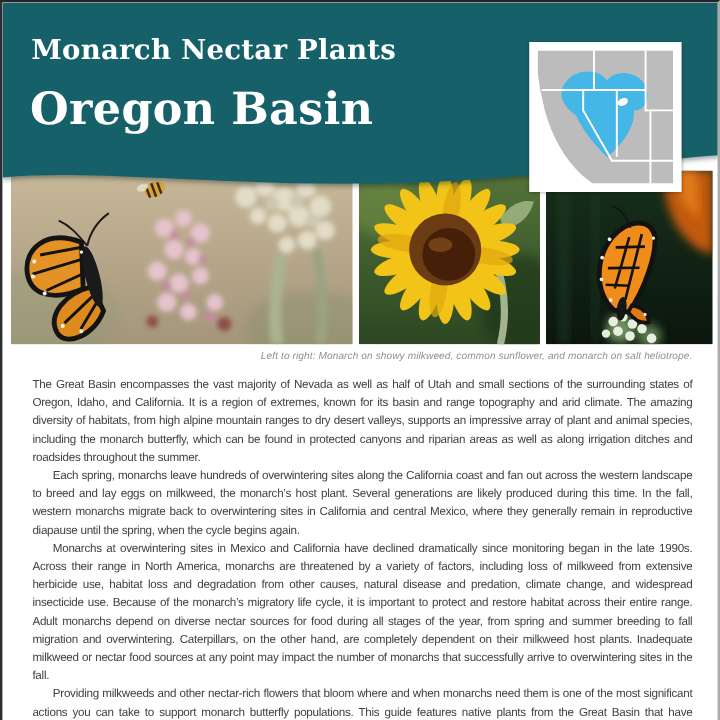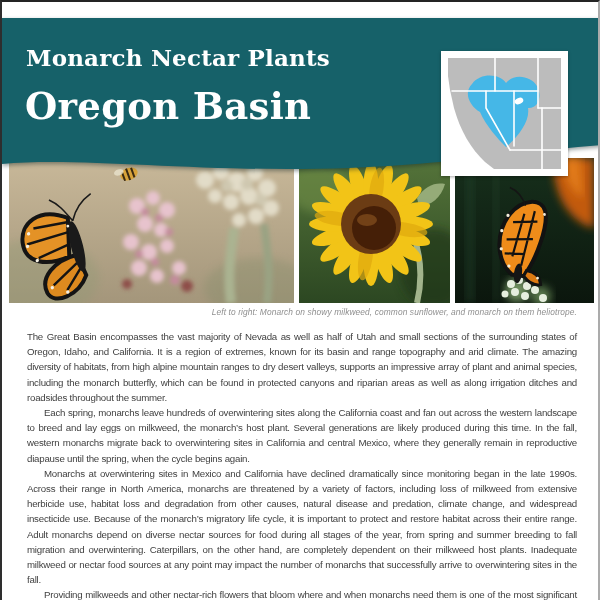--- a/index.html
+++ b/index.html
@@ -6,21 +6,21 @@
   html,body { width: 600px; height: 600px; }
   body {
     font-family: "Liberation Sans", sans-serif;
     background: #ffffff;
     position: relative;
     overflow: hidden;
     border-top: 2px solid #242424;
     border-left: 2px solid #2e2e2e;
     border-right: 2px solid #ababab;
   }
-  .page { position: absolute; inset: 0; margin-top: 16px; }
+  .page { position: absolute; inset: 0; }
 
   
   .header-wrap { position: absolute; top: 0; left: 0; width: 600px; height: 160px; z-index: 3; pointer-events: none; }
   .header-wrap svg { display:block; filter: drop-shadow(0 2px 2px rgba(20,40,40,.45)); }
   .kicker {
     position: absolute; left: 24px; top: 26px;
     font-family: "DejaVu Serif", serif; font-weight: bold;
     font-size: 23px; color: #ffffff; letter-spacing: .2px; z-index: 4;
   }
   .title {
@@ -288,21 +288,21 @@
               <circle cx="48" cy="94" r="1.6"></circle>
             <circle cx="58" cy="110" r="1.6"></circle>
               <circle cx="86" cy="54" r="1.4"></circle>
               <circle cx="88" cy="118" r="1.4"></circle>
           </g>
         </g>
       </svg>
     </div>
   </div>
 
-  <div class="caption">Left to right: Monarch on showy milkweed, common sunflower, and monarch on them heliotrope.</div>
+  <div class="caption">Left to right: Monarch on showy milkweed, common sunflower, and monarch on salt heliotrope.</div>
 
   <div class="body-text">
     <p>The Great Basin encompasses the vast majority of Nevada as well as half of Utah and small sections of the surrounding states of Oregon, Idaho, and California. It is a region of extremes, known for its basin and range topography and arid climate. The amazing diversity of habitats, from high alpine mountain ranges to dry desert valleys, supports an impressive array of plant and animal species, including the monarch butterfly, which can be found in protected canyons and riparian areas as well as along irrigation ditches and roadsides throughout the summer.</p>
     <p class="indent">Each spring, monarchs leave hundreds of overwintering sites along the California coast and fan out across the western landscape to breed and lay eggs on milkweed, the monarch’s host plant. Several generations are likely produced during this time. In the fall, western monarchs migrate back to overwintering sites in California and central Mexico, where they generally remain in reproductive diapause until the spring, when the cycle begins again.</p>
     <p class="indent">Monarchs at overwintering sites in Mexico and California have declined dramatically since monitoring began in the late 1990s. Across their range in North America, monarchs are threatened by a variety of factors, including loss of milkweed from extensive herbicide use, habitat loss and degradation from other causes, natural disease and predation, climate change, and widespread insecticide use. Because of the monarch’s migratory life cycle, it is important to protect and restore habitat across their entire range. Adult monarchs depend on diverse nectar sources for food during all stages of the year, from spring and summer breeding to fall migration and overwintering. Caterpillars, on the other hand, are completely dependent on their milkweed host plants. Inadequate milkweed or nectar food sources at any point may impact the number of monarchs that successfully arrive to overwintering sites in the fall.</p>
     <p class="indent">Providing milkweeds and other nectar-rich flowers that bloom where and when monarchs need them is one of the most significant actions you can take to support monarch butterfly populations. This guide features native plants from the Great Basin that have documented monarch visitation, bloom during the times of year when monarchs are present in this region, are commercially available, and are known to be hardy. The list also includes moisture requirements, so that you can choose plants to create a drought-tolerant monarch garden, if needed. These species are well-suited for wildflower gardens, urban greenspaces, and farm field borders. Beyond supporting monarchs, many of these plants attract other nectar- and/or pollen-</p>
   </div>
 
 </div>
 

